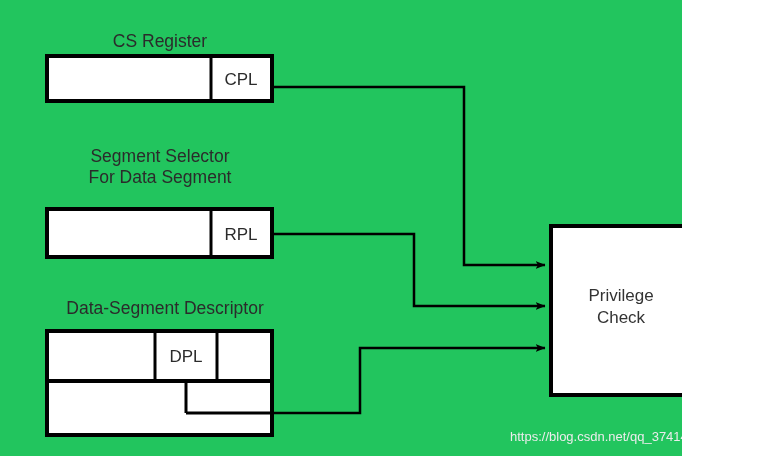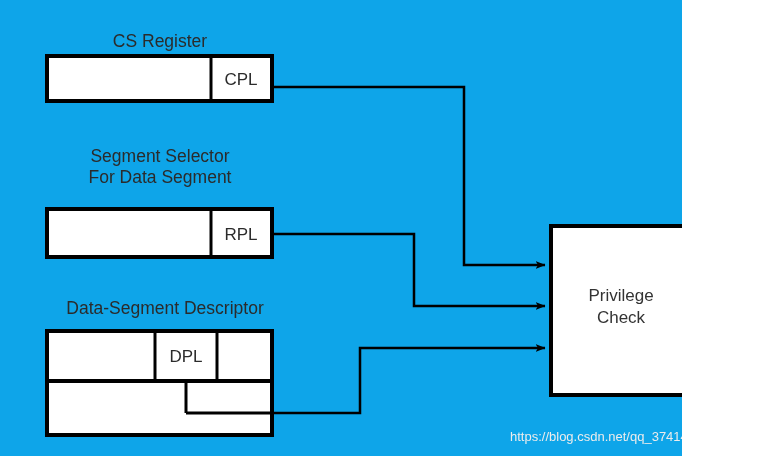--- a/index.html
+++ b/index.html
@@ -4,21 +4,21 @@
 <style>
   html, body {
     margin: 0;
     padding: 0;
     background: #ffffff;
   }
   #canvas {
     position: relative;
     width: 682px;
     height: 456px;
-    background: #0ea5e9;
+    background: #22c55e;
     font-family: "Liberation Sans", sans-serif;
     overflow: hidden;
   }
   svg.diagram {
     position: absolute;
     left: 0;
     top: 0;
     width: 762px;
     height: 456px;
     display: block;

